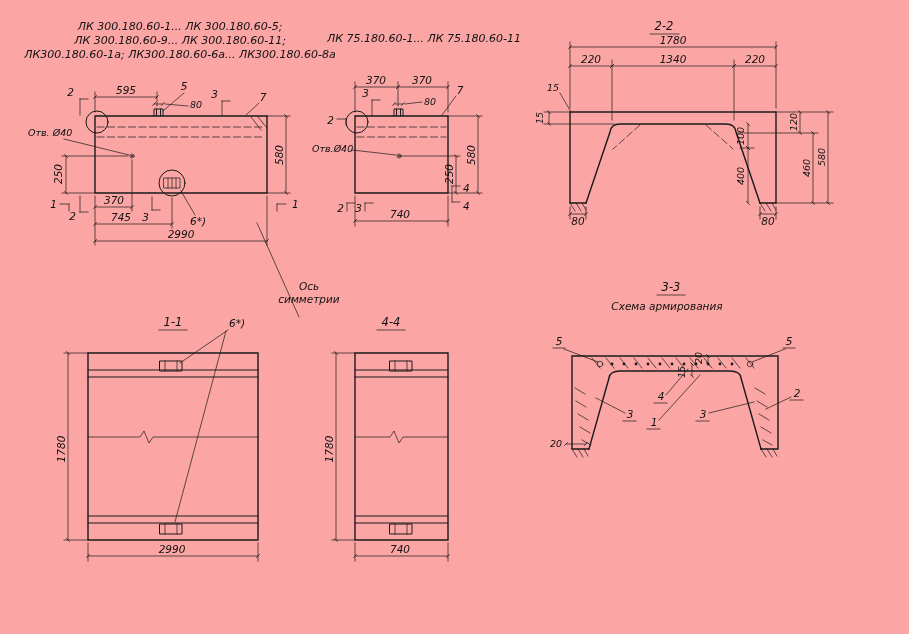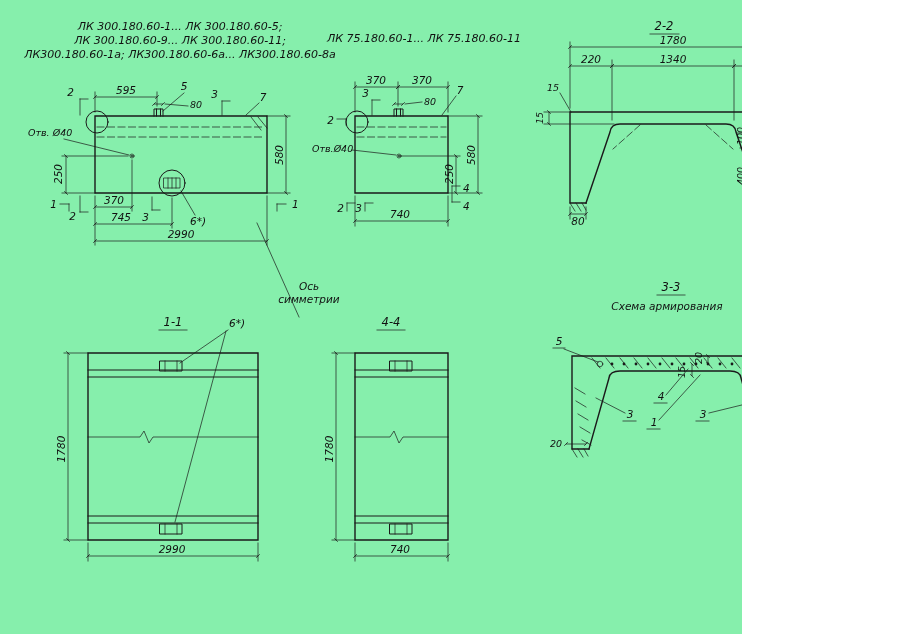--- a/index.html
+++ b/index.html
@@ -1,16 +1,16 @@
 <!DOCTYPE html>
 <html><head>
 <meta charset="utf-8">
 <style>
   html,body{margin:0;padding:0;background:#ffffff;}
-  .sheet{position:relative;width:742px;height:634px;background:#86efac;overflow:hidden;}
+  .sheet{position:relative;width:909px;height:634px;background:#fca5a5;overflow:hidden;}
   svg{display:block;}
   .ln{fill:none;stroke:#1a1a1a;stroke-width:1.4;stroke-linecap:square;stroke-linejoin:miter;}
   .l2{fill:none;stroke:#1a1a1a;stroke-width:1;stroke-linecap:square;}
   .thin{fill:none;stroke:#1a1a1a;stroke-width:0.7;stroke-linecap:square;}
   .dash{stroke-dasharray:7 3.5;}
   .dim{fill:none;stroke:#1a1a1a;stroke-width:0.7;}
   text{font-family:"DejaVu Sans",sans-serif;font-style:italic;fill:#111;}
   .t9{font-size:9.5px;}
   .t10{font-size:10.5px;}
   .t11{font-size:11.5px;}

